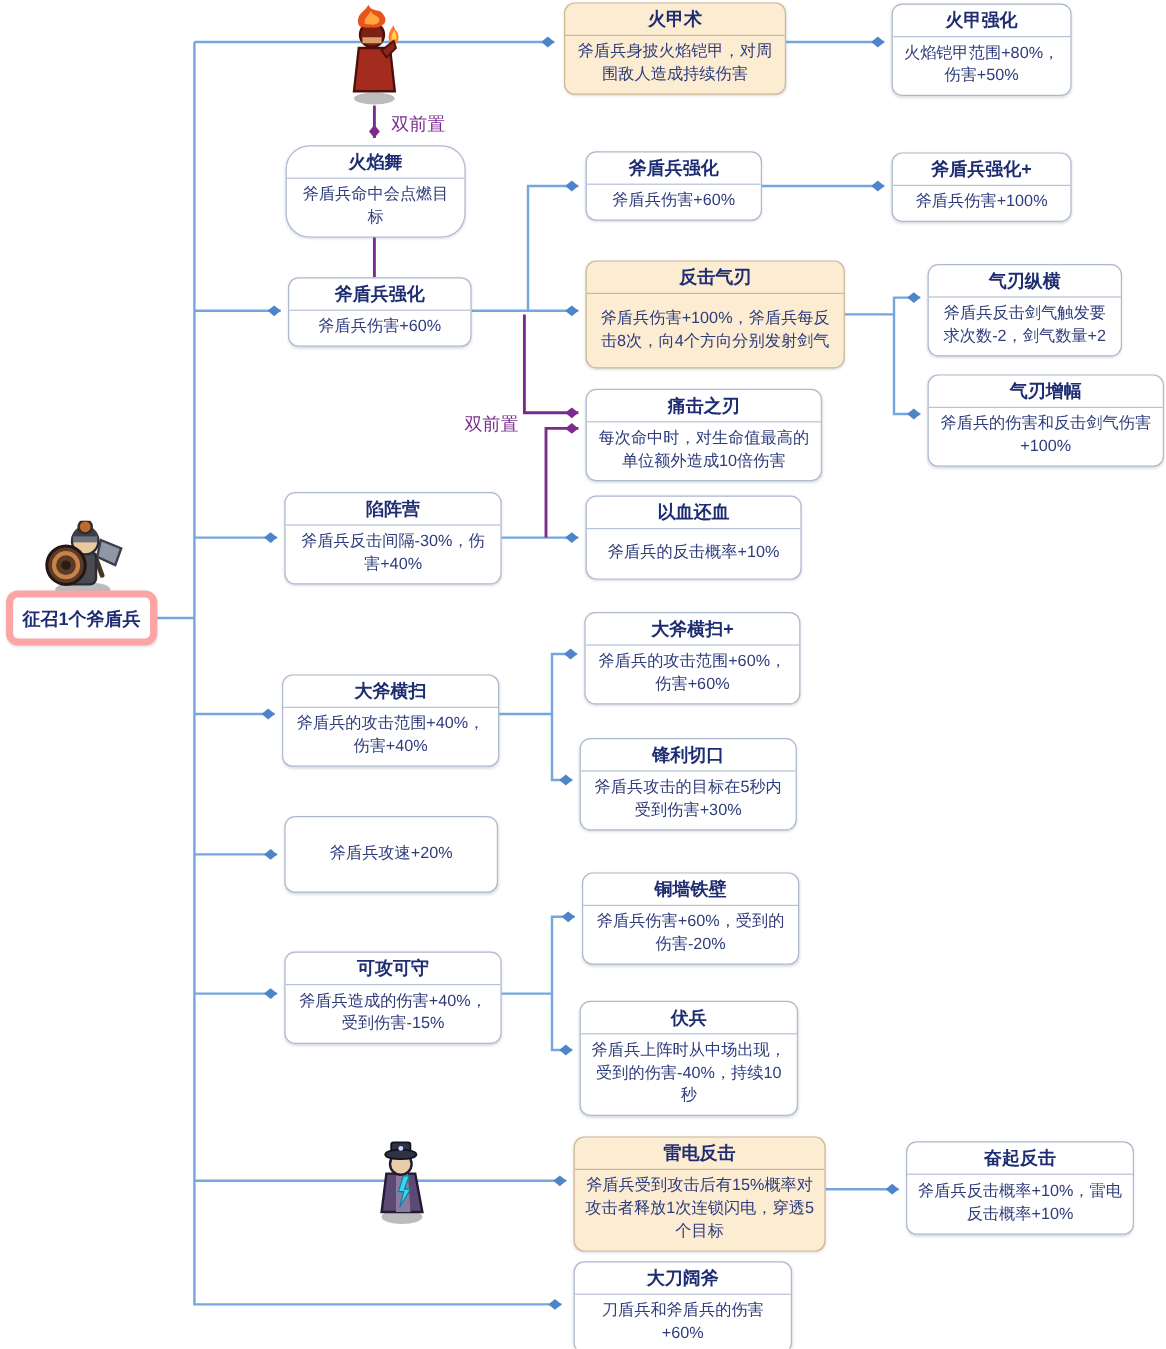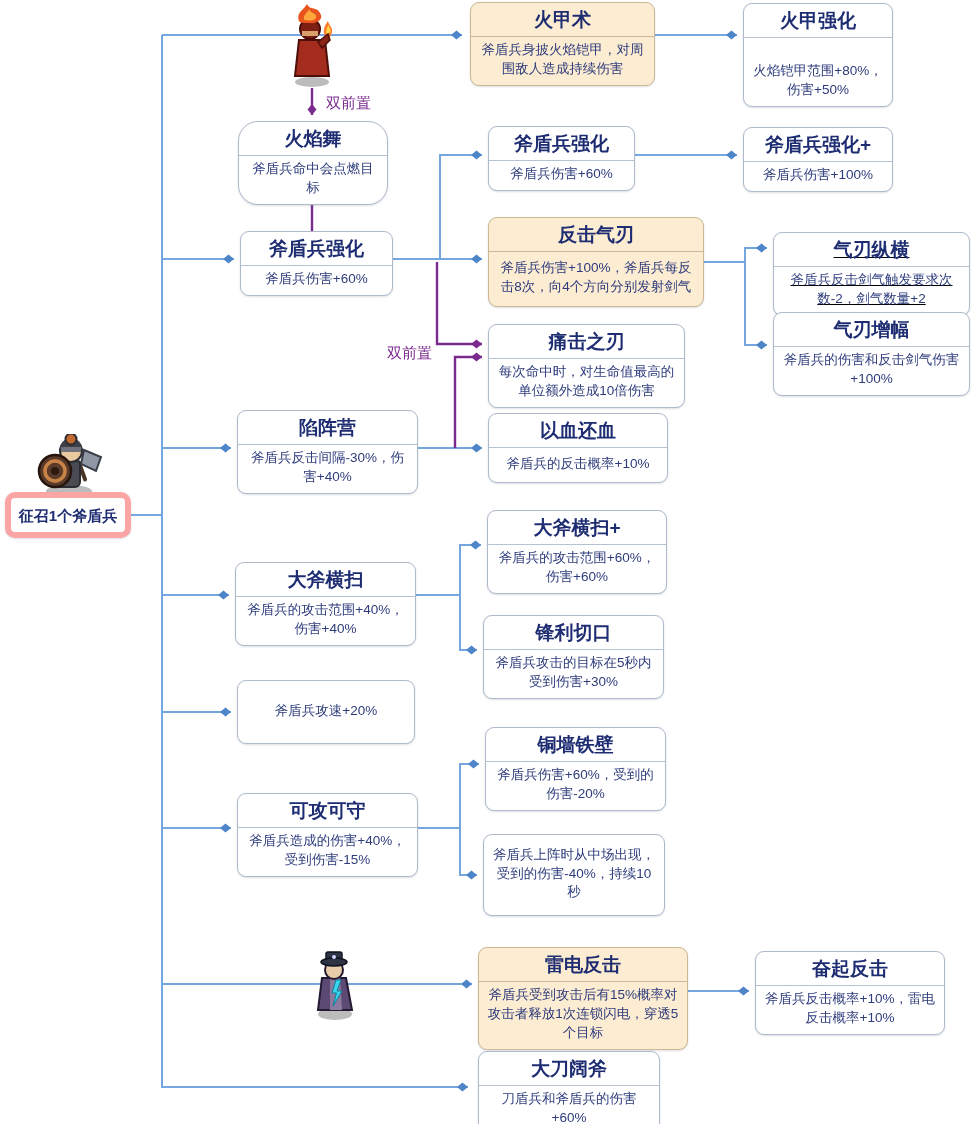--- a/index.html
+++ b/index.html
@@ -10,21 +10,21 @@
   #edges{position:absolute;left:0;top:0;}
   .bl{fill:none;stroke:#74a7e0;stroke-width:2;}
   .pl{fill:none;stroke:#7b2a8e;stroke-width:2.4;}
   .node{
     position:absolute;box-sizing:border-box;background:#ffffff;
     border:1.6px solid #aeb9cc;border-radius:9px;
     display:flex;flex-direction:column;
     box-shadow:0 1px 2px rgba(120,130,150,.25);
   }
   .node-title{
-    font-weight:700;color:#1e2d72;font-size:19px;text-align:center;
+    font-weight:700;color:#1e2d72;font-size:15px;text-align:center;
     padding:4px 6px 3px;border-bottom:1px solid #b7c1d4;
   }
   .node-body{
     color:#2e3c7c;font-size:13.5px;text-align:center;padding:4px 7px 6px;
     display:flex;flex:1;align-items:center;justify-content:center;line-height:1.4;
   }
   .node.orange{background:#fcecd2;border-color:#cdb795;}
   .node.orange .node-title{border-bottom-color:#cdb795;}
   .node.root{border:6px solid #fca5a5;border-radius:10px;justify-content:flex-end;}
   .node.root .node-title{border-bottom:none;padding:6px 4px;font-size:15px;}
@@ -169,21 +169,21 @@
   <div class="prereq-label" style="left:387px;top:344px;">双前置</div>
 
   <div id="nodes">
       <div class="node root" style="left: 5px; top: 492px; width: 126px; min-height: 46px;">
         <div class="node-title">征召1个斧盾兵</div>
       </div>
       <div class="node orange" style="left: 470px; top: 2px; width: 185px; min-height: 72px;">
         <div class="node-title">火甲术</div>
         <div class="node-body">斧盾兵身披火焰铠甲，对周围敌人造成持续伤害</div>
       </div>
-      <div class="node white" style="left: 743px; top: 3px; width: 150px; min-height: 76px; gap: 20px;">
+      <div class="node white" style="left: 743px; top: 3px; width: 150px; min-height: 76px;">
         <div class="node-title">火甲强化</div>
         <div class="node-body">火焰铠甲范围+80%，伤害+50%</div>
       </div>
       <div class="node white" style="left: 238px; top: 121px; width: 150px; min-height: 56px; border-radius: 20px;">
         <div class="node-title">火焰舞</div>
         <div class="node-body">斧盾兵命中会点燃目标</div>
       </div>
       <div class="node white" style="left: 240px; top: 231px; width: 153px; min-height: 56px;">
         <div class="node-title">斧盾兵强化</div>
         <div class="node-body">斧盾兵伤害+60%</div>
@@ -193,21 +193,21 @@
         <div class="node-body">斧盾兵伤害+60%</div>
       </div>
       <div class="node white" style="left: 743px; top: 127px; width: 150px; min-height: 57px;">
         <div class="node-title">斧盾兵强化+</div>
         <div class="node-body">斧盾兵伤害+100%</div>
       </div>
       <div class="node orange" style="left: 488px; top: 217px; width: 216px; min-height: 90px;">
         <div class="node-title">反击气刃</div>
         <div class="node-body">斧盾兵伤害+100%，斧盾兵每反击8次，向4个方向分别发射剑气</div>
       </div>
-      <div class="node white" style="left: 773px; top: 232px; width: 197px; min-height: 68px; text-decoration: underline;">
+      <div class="node white" style="left: 773px; top: 220px; width: 162px; min-height: 68px;">
         <div class="node-title">气刃纵横</div>
         <div class="node-body">斧盾兵反击剑气触发要求次数-2，剑气数量+2</div>
       </div>
       <div class="node white" style="left: 773px; top: 312px; width: 197px; min-height: 66px;">
         <div class="node-title">气刃增幅</div>
         <div class="node-body">斧盾兵的伤害和反击剑气伤害+100%</div>
       </div>
       <div class="node white" style="left: 488px; top: 324px; width: 197px; min-height: 66px;">
         <div class="node-title">痛击之刃</div>
         <div class="node-body">每次命中时，对生命值最高的单位额外造成10倍伤害</div>
@@ -237,20 +237,21 @@
       </div>
       <div class="node white" style="left: 485px; top: 727px; width: 181px; min-height: 74px;">
         <div class="node-title">铜墙铁壁</div>
         <div class="node-body">斧盾兵伤害+60%，受到的伤害-20%</div>
       </div>
       <div class="node white" style="left: 237px; top: 793px; width: 181px; min-height: 70px;">
         <div class="node-title">可攻可守</div>
         <div class="node-body">斧盾兵造成的伤害+40%，受到伤害-15%</div>
       </div>
       <div class="node white" style="left: 483px; top: 834px; width: 182px; min-height: 82px;">
+        <div class="node-title">伏兵</div>
         <div class="node-body">斧盾兵上阵时从中场出现，受到的伤害-40%，持续10秒</div>
       </div>
       <div class="node orange" style="left: 478px; top: 947px; width: 210px; min-height: 88px;">
         <div class="node-title">雷电反击</div>
         <div class="node-body">斧盾兵受到攻击后有15%概率对攻击者释放1次连锁闪电，穿透5个目标</div>
       </div>
       <div class="node white" style="left: 755px; top: 951px; width: 190px; min-height: 78px;">
         <div class="node-title">奋起反击</div>
         <div class="node-body">斧盾兵反击概率+10%，雷电反击概率+10%</div>
       </div>

